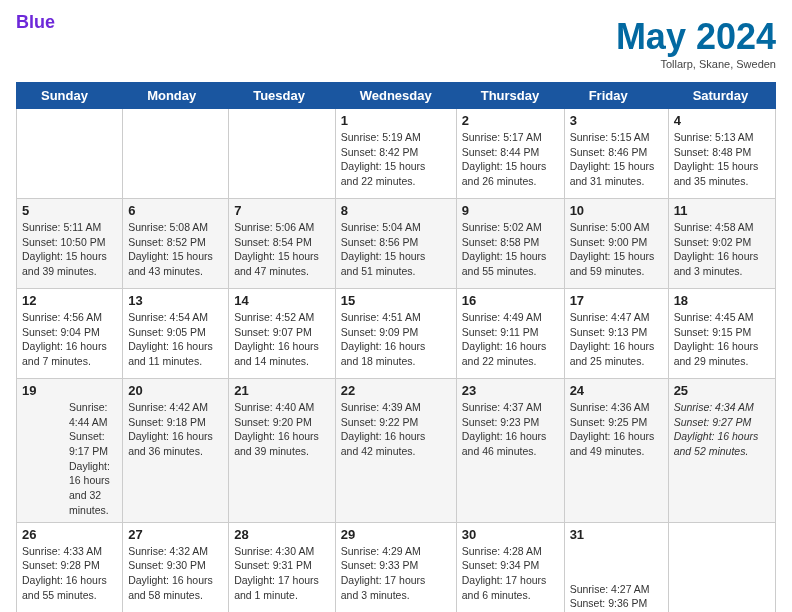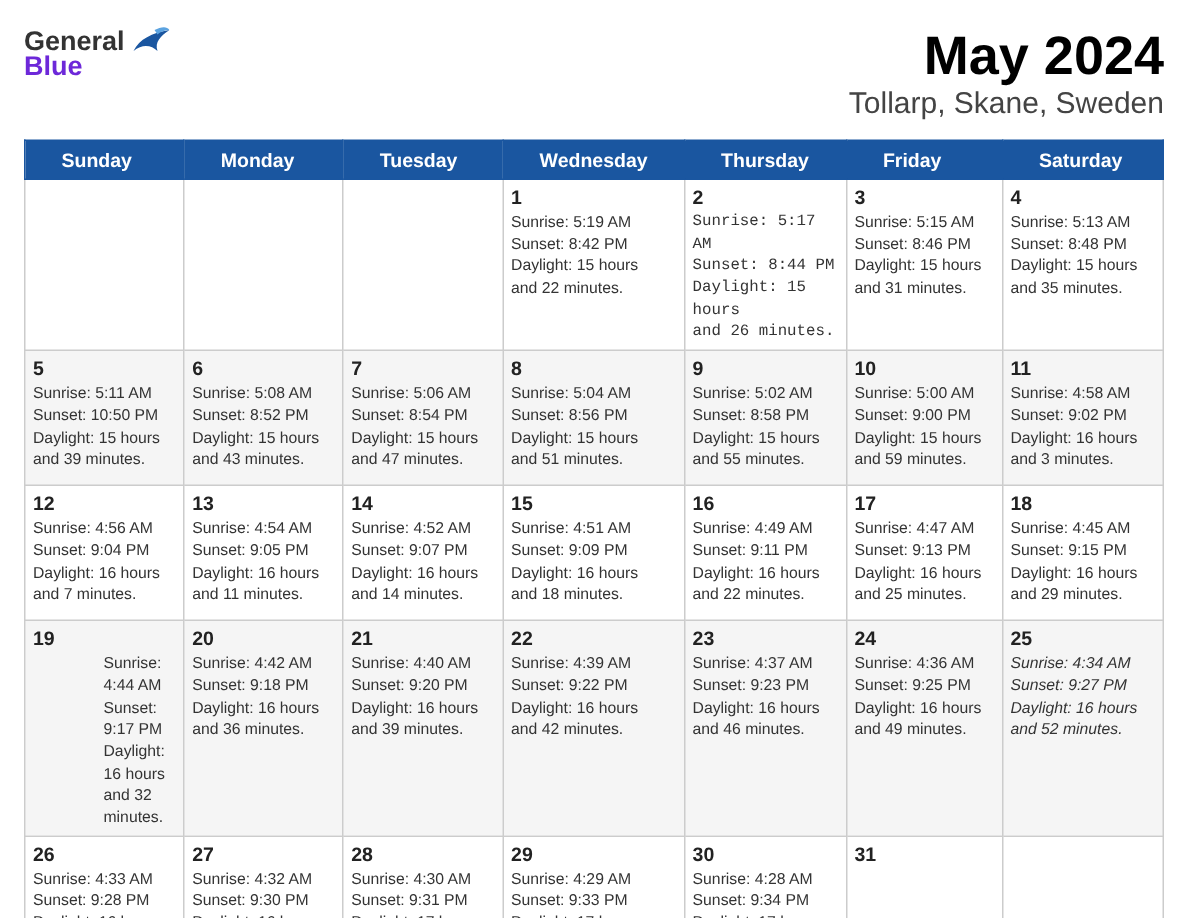--- a/index.html
+++ b/index.html
@@ -30,24 +30,24 @@
       font-size: 18px;
       font-weight: bold;
       color: #6d28d9;
     }
     .title-block {
       text-align: right;
     }
     .month-title {
       font-size: 36px;
       font-weight: bold;
-      color: #000000;
+      color: #0369a1;
     }
     .location-title {
-      font-size: 20px;
+      font-size: 11px;
       color: #444;
     }
     .calendar {
       width: 100%;
       border-collapse: collapse;
       font-size: 11px;
     }
     .calendar th {
       background-color: #1a56a0;
       color: #fff;
@@ -89,27 +89,20 @@
     .calendar thead tr th {
       background-color: #1a56a0;
     }
   </style>
 </head>
 <body>
 
 <div class="header">
   <div class="logo">
     <div style="display:flex;flex-direction:column;align-items:flex-start;">
-      <div style="display:flex;align-items:center;gap:2px;">
-        <span class="logo-text-general">General</span>
-        <svg width="28" height="22" viewBox="0 0 28 22" xmlns="http://www.w3.org/2000/svg">
-          <path d="M4 18 C8 10, 16 6, 28 4 C22 8, 18 12, 20 18 C16 14, 10 13, 4 18Z" fill="#1a56a0"></path>
-          <path d="M18 4 C22 2, 26 1, 28 4 C25 4, 22 5, 20 7Z" fill="#5ba3e0"></path>
-        </svg>
-      </div>
       <span class="logo-text-blue" style="margin-top:-4px;">Blue</span>
     </div>
   </div>
   <div class="title-block">
     <div class="month-title">May 2024</div>
     <div class="location-title">Tollarp, Skane, Sweden</div>
   </div>
 </div>
 
 <table class="calendar">
@@ -131,21 +124,21 @@
         <td class="empty-cell"></td>
         <td>
           <span class="day-number">1</span>
           <div class="day-info" style="white-space: pre-line;">Sunrise: 5:19 AM
 Sunset: 8:42 PM
 Daylight: 15 hours
 and 22 minutes.</div>
         </td>
         <td>
           <span class="day-number">2</span>
-          <div class="day-info" style="white-space: pre-line; font-family: Liberation Mono, monospace;">Sunrise: 5:17 AM
+          <div class="day-info" style="white-space: pre-line;">Sunrise: 5:17 AM
 Sunset: 8:44 PM
 Daylight: 15 hours
 and 26 minutes.</div>
         </td>
         <td>
           <span class="day-number">3</span>
           <div class="day-info" style="white-space: pre-line;">Sunrise: 5:15 AM
 Sunset: 8:46 PM
 Daylight: 15 hours
 and 31 minutes.</div>

